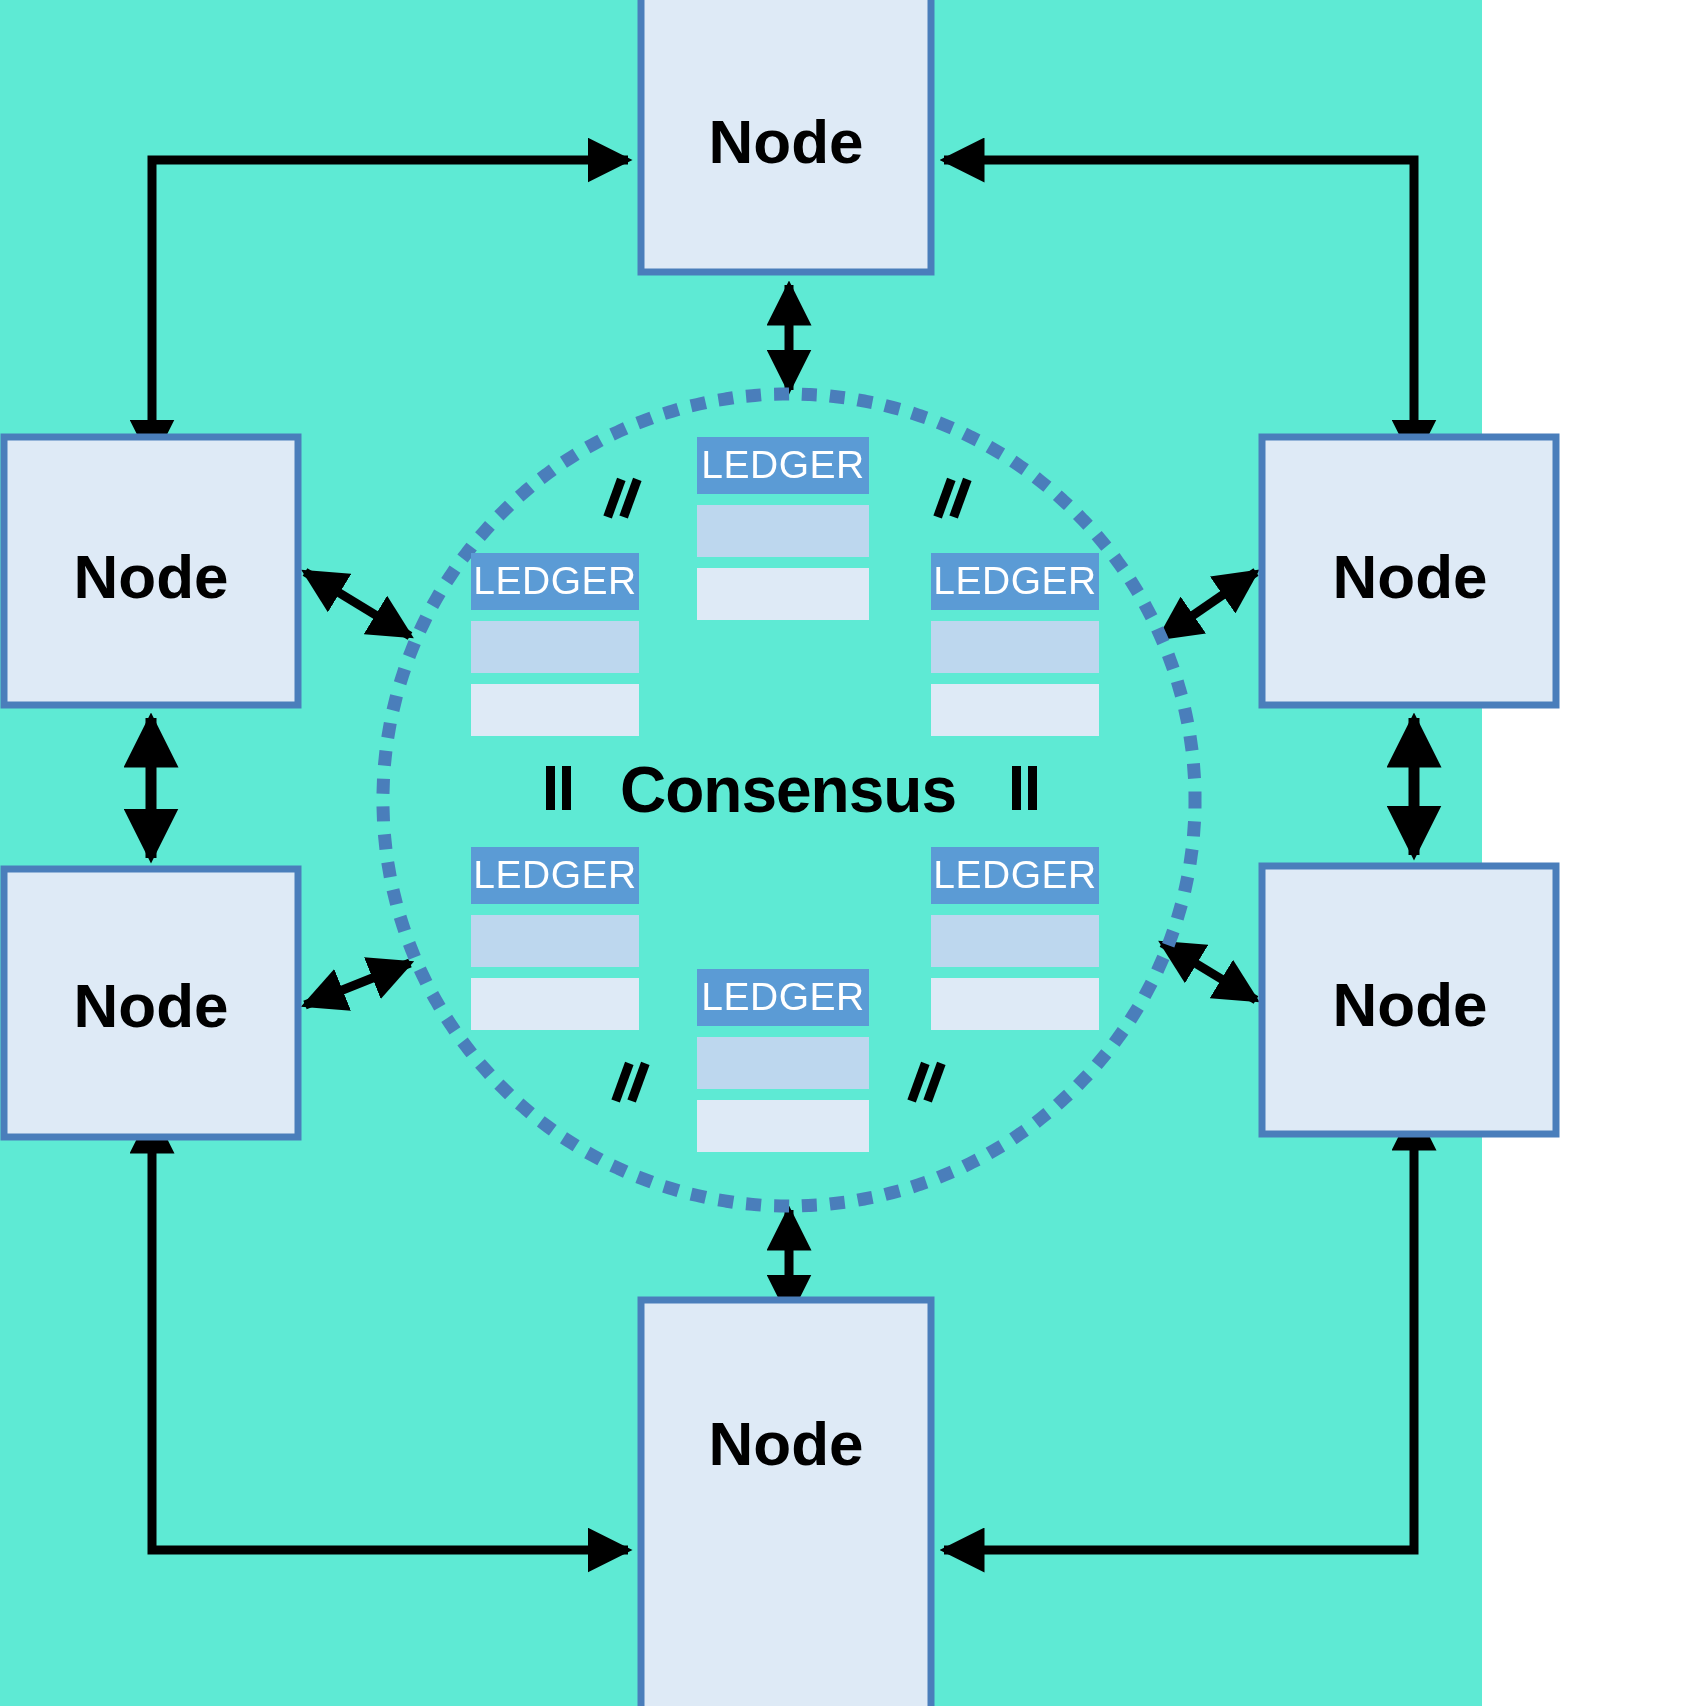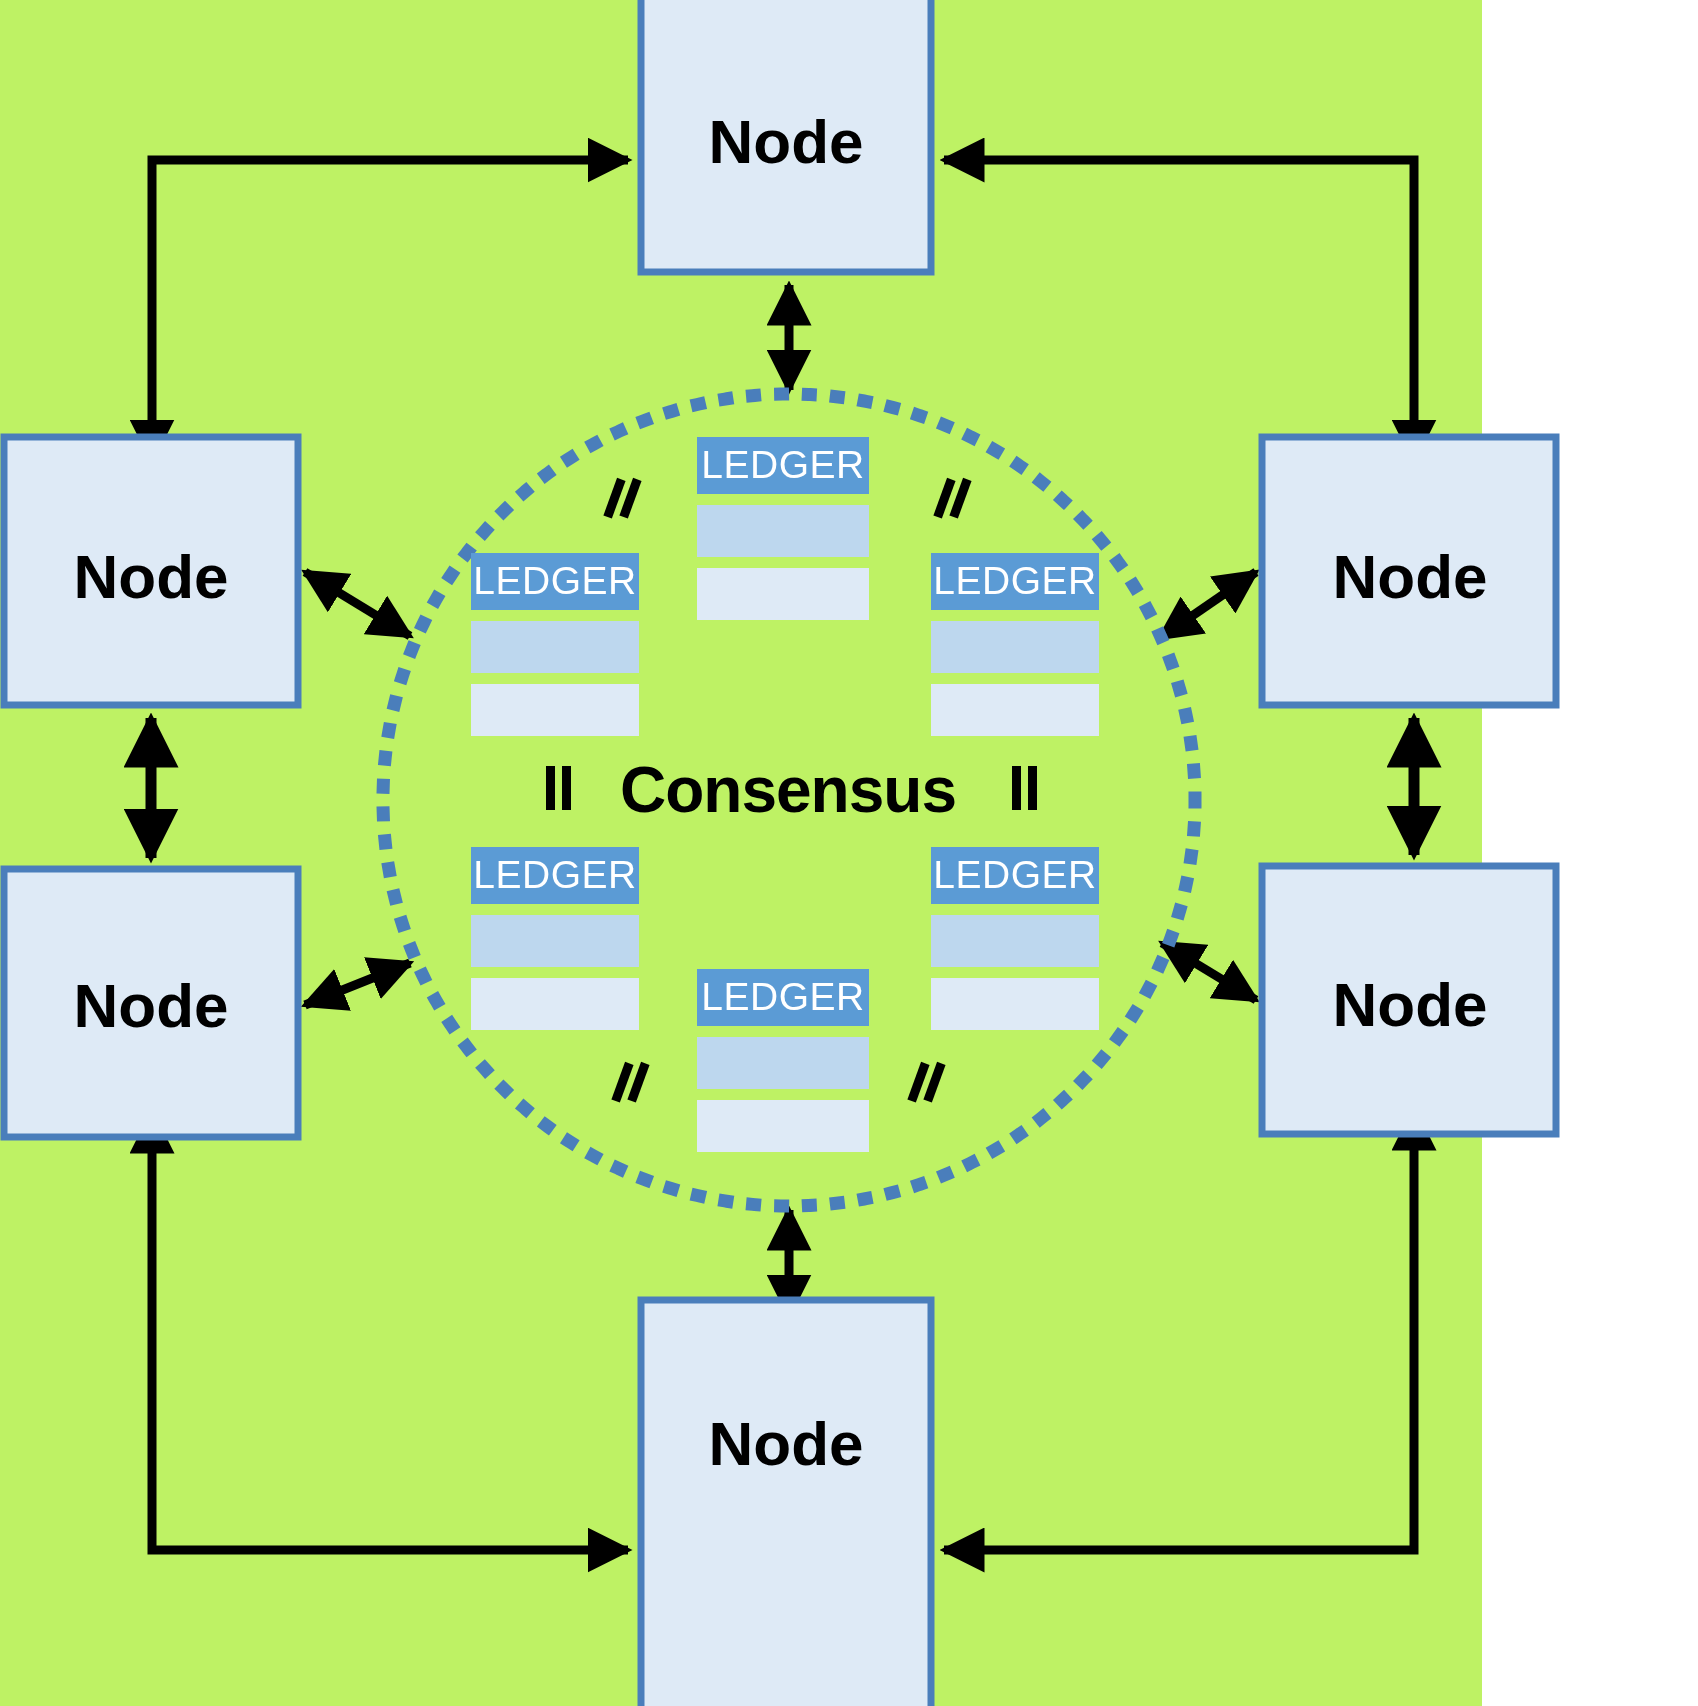--- a/index.html
+++ b/index.html
@@ -11,21 +11,21 @@
   body {
     width: 1698px;
     height: 1706px;
     font-family: "Liberation Sans", sans-serif;
     overflow: hidden;
   }
   #stage {
     position: relative;
     width: 1482px;
     height: 1706px;
-    background: #bef264;
+    background: #5eead4;
   }
   svg#diagram {
     position: absolute;
     left: 0;
     top: 0;
     width: 1698px;
     height: 1706px;
   }
   .node-label {
     font-family: "Liberation Sans", sans-serif;

